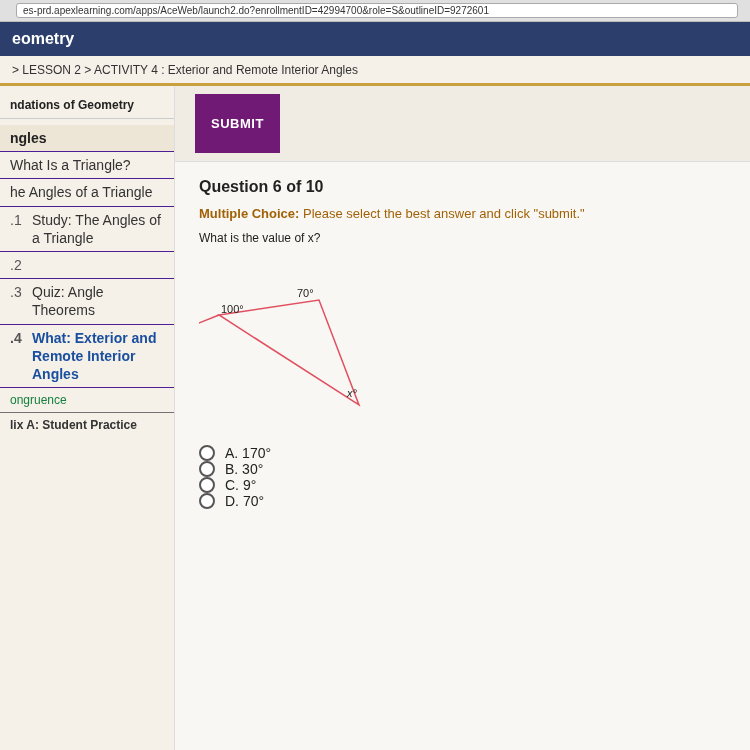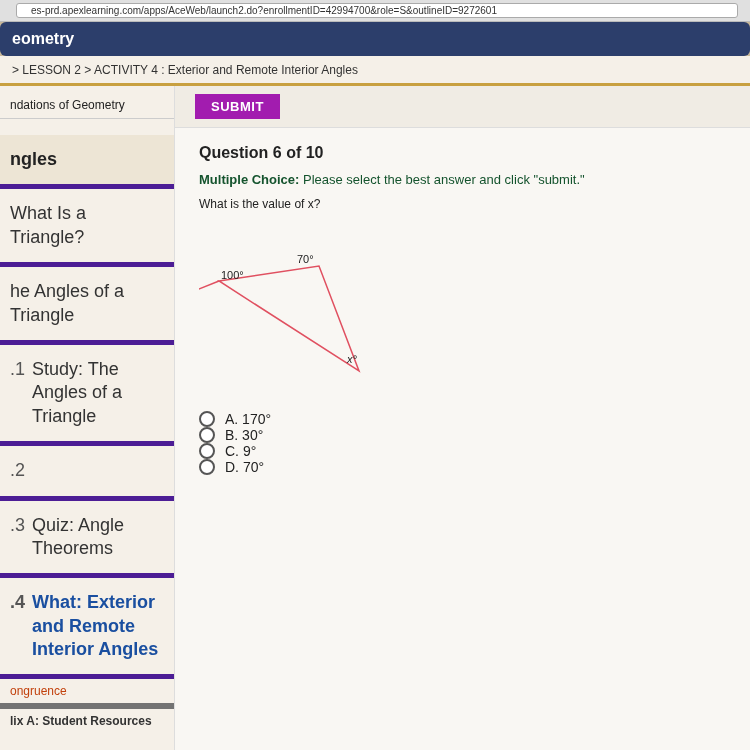--- a/index.html
+++ b/index.html
@@ -13,40 +13,39 @@
       padding: 0 8px;
       font-size: 11px;
       color: #333;
       border-bottom: 1px solid #bbb;
     }
 
     .url-bar {
       background: white;
       border: 1px solid #aaa;
       border-radius: 3px;
-      padding: 1px 14px;
+      padding: 1px 6px;
       font-size: 10px;
       color: #333;
       flex: 1;
       margin: 0 4px;
       white-space: nowrap;
       overflow: hidden;
       text-overflow: ellipsis;
     }
 
     .app-header {
       background: #2c3e6b;
       color: white;
       padding: 6px 12px;
       font-size: 16px;
       font-weight: bold;
       height: 34px;
       display: flex;
       align-items: center;
-      border-radius: 6px;
     }
 
     .breadcrumb-bar {
       background: #f5f0e8;
       border-bottom: 3px solid #c8a040;
       padding: 5px 12px;
       font-size: 12px;
       color: #333;
       height: 30px;
       display: flex;
@@ -62,35 +61,35 @@
     .sidebar {
       width: 175px;
       background: #f5f0e8;
       border-right: 1px solid #ddd;
       padding: 8px 0;
       overflow-y: auto;
       flex-shrink: 0;
     }
 
     .sidebar-section-title {
-      font-weight: normal;
+      font-weight: bold;
       font-size: 12px;
       color: #222;
       padding: 4px 10px 6px 10px;
       border-bottom: 1px solid #ccc;
-      margin-bottom: 16px;
+      margin-bottom: 6px;
     }
 
     .sidebar-item {
-      padding: 13px 10px;
-      font-size: 18px;
+      padding: 4px 10px;
+      font-size: 14px;
       color: #333;
       cursor: pointer;
       line-height: 1.3;
-      border-bottom: 5px solid #4c1d95;
+      border-bottom: 1px solid #4c1d95;
     }
 
     .sidebar-item.active {
       color: #1a4fa0;
       font-weight: bold;
     }
 
     .sidebar-item.section-header {
       font-weight: bold;
       color: #222;
@@ -115,44 +114,44 @@
       overflow-y: auto;
     }
 
     .submit-bar {
       background: #f0ece4;
       padding: 8px 20px;
       border-bottom: 1px solid #ddd;
     }
 
     .submit-btn {
-      background: #a21caf;
+      background: #701a75;
       color: white;
       border: none;
-      padding: 5px 16px;
+      padding: 22px 16px;
       font-size: 13px;
       font-weight: bold;
       cursor: pointer;
       letter-spacing: 0.5px;
     }
 
     .question-area {
       padding: 16px 24px;
     }
 
     .question-title {
       font-size: 16px;
       font-weight: bold;
       color: #222;
       margin-bottom: 10px;
     }
 
     .question-instructions {
       font-size: 13px;
-      color: #14532d;
+      color: #a16207;
       margin-bottom: 10px;
     }
 
     .question-instructions strong {
       font-weight: bold;
     }
 
     .question-text {
       font-size: 12px;
       color: #222;
@@ -191,23 +190,23 @@
       background: white;
     }
 
     .answer-label {
       font-size: 14px;
     }
 
     .congruence-item {
       padding: 5px 10px;
       font-size: 12px;
-      color: #c2410c;
-      cursor: pointer;
-      border-bottom: 6px solid #737373;
+      color: #15803d;
+      cursor: pointer;
+      border-bottom: 1px solid #737373;
     }
 
     .appendix-item {
       padding: 5px 10px;
       font-size: 12px;
       font-weight: bold;
       color: #333;
       cursor: pointer;
     }
   </style>
@@ -245,21 +244,21 @@
     <div class="sidebar-item sidebar-numbered">
       <span class="sidebar-num">.3</span>
       <span>Quiz: Angle Theorems</span>
     </div>
     <div class="sidebar-item sidebar-numbered active">
       <span class="sidebar-num">.4</span>
       <span>What: Exterior and Remote Interior Angles</span>
     </div>
 
     <div class="congruence-item">ongruence</div>
-    <div class="appendix-item">lix A: Student Resources</div>
+    <div class="appendix-item">lix A: Student Practice</div>
   </div>
 
   <div class="content-area">
 
     <div class="submit-bar">
       <button class="submit-btn">SUBMIT</button>
     </div>
 
     <div class="question-area">
       <div class="question-title">Question 6 of 10</div>

